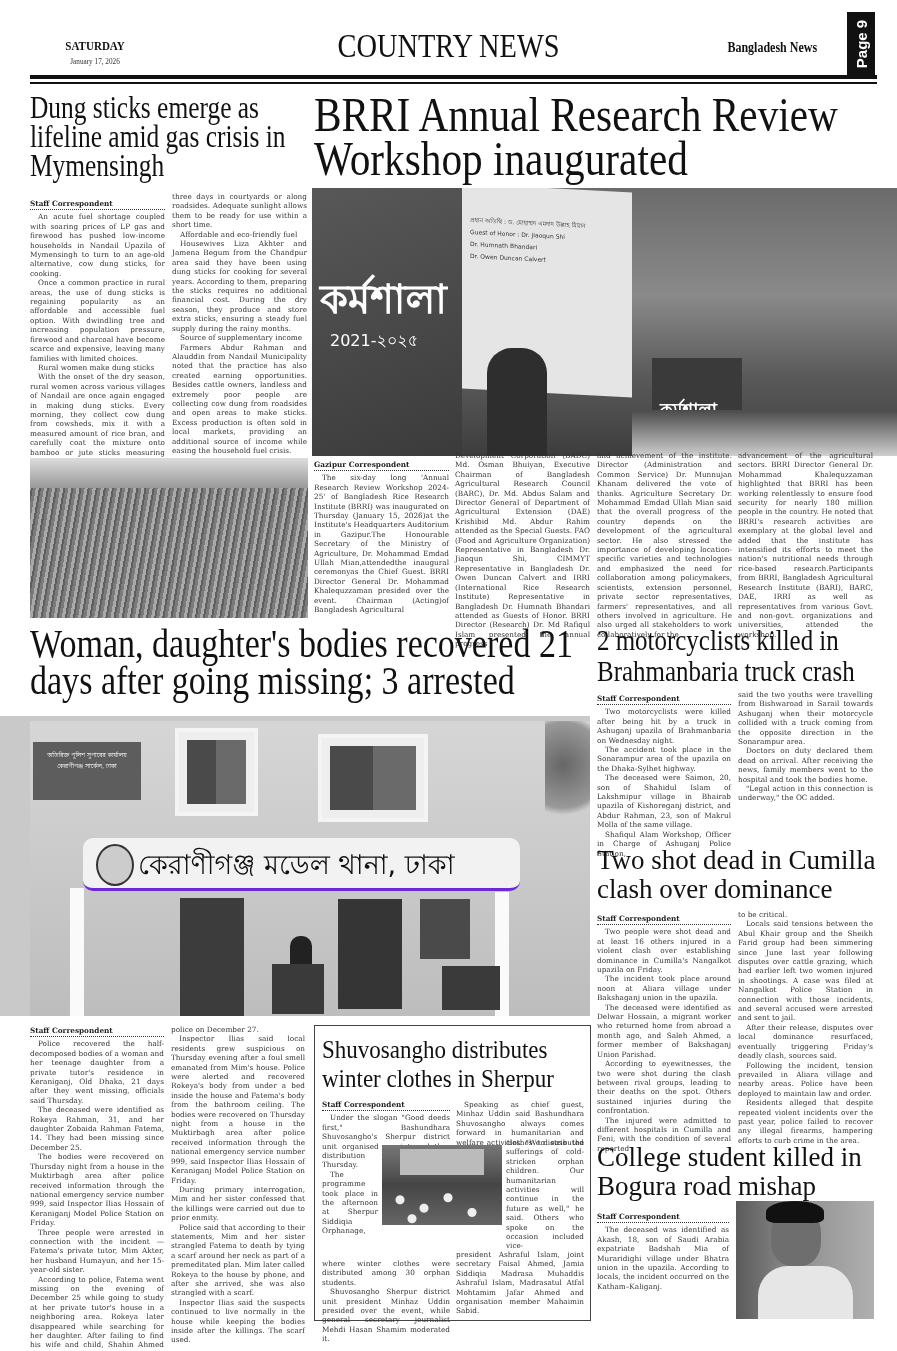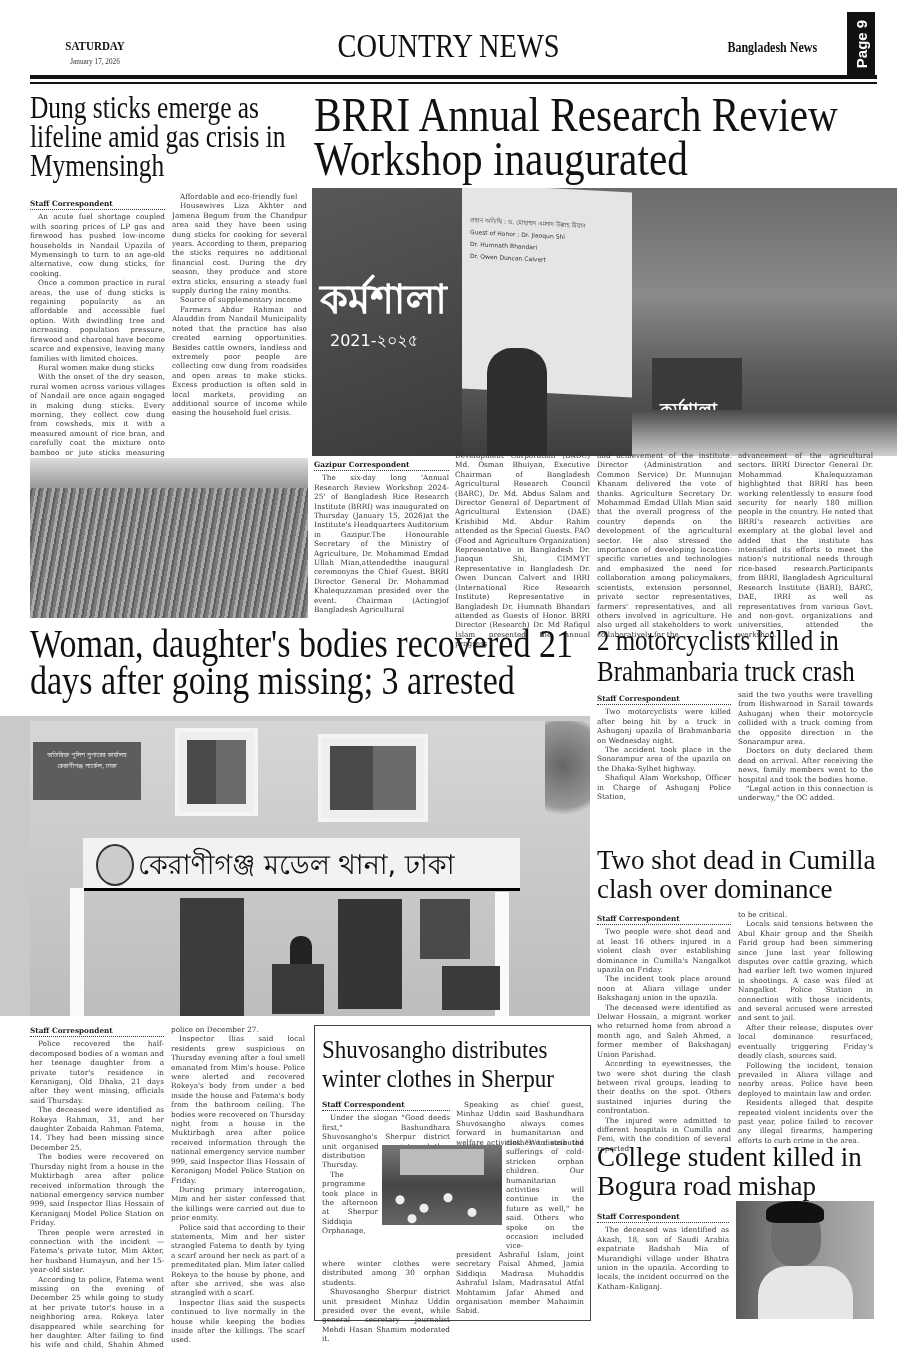--- a/index.html
+++ b/index.html
@@ -49,21 +49,21 @@
      background: repeating-linear-gradient(100deg,#7a7a7a 0 3px,#a9a9a9 3px 6px,#5e5e5e 6px 8px);
      }
   .photo-dung .sky { position:absolute; left:0; top:0; width:100%; height: 30px; background: linear-gradient(180deg,#ddd,#999); }
 
   .photo-police { left: 0; top: 716px; width: 590px; height: 300px; background:#c9c9c9; }
   .pol-wall { left: 30px; top: 5px; width: 560px; height: 295px; background: linear-gradient(180deg,#d6d6d6,#bdbdbd); }
   .pol-sign-small { left: 33px; top: 26px; width: 108px; height: 58px; background:#5d5d5d; color:#fff; font-size: 6px; font-family:"DejaVu Sans", sans-serif; text-align:center; }
   .pol-win1 { left: 175px; top: 12px; width: 75px; height: 80px; background:#eee; border: 4px solid #f4f4f4; }
   .pol-win1 i, .pol-win2 i { display:block; position:absolute; inset: 8px; background: linear-gradient(90deg,#4a4a4a 0 50%,#6a6a6a 50%); }
   .pol-win2 { left: 318px; top: 18px; width: 102px; height: 80px; background:#eee; border: 4px solid #f4f4f4; }
-  .pol-sign-main { left: 83px; top: 122px; width: 437px; height: 50px; background:#f2f2f2; border-bottom: 3px solid #000000; }
+  .pol-sign-main { left: 83px; top: 122px; width: 437px; height: 50px; background:#f2f2f2; border-bottom: 3px solid #6d28d9; border-radius: 10px; }
   .pol-sign-main span { position:absolute; left: 55px; top: 6px; font-size: 27px; color:#111; font-family: "DejaVu Sans", sans-serif; white-space: nowrap; }
   .pol-emblem { left: 96px; top: 128px; width: 34px; height: 38px; border-radius: 50%; border: 2px solid #333; background:#ccc; }
   .pol-door1 { left: 180px; top: 182px; width: 64px; height: 118px; background:#3c3c3c; }
   .pol-door2 { left: 338px; top: 183px; width: 64px; height: 110px; background:#353535; }
   .pol-win3 { left: 420px; top: 183px; width: 50px; height: 60px; background:#4a4a4a; }
   .pol-desk1 { left: 272px; top: 248px; width: 52px; height: 50px; background:#3a3a3a; }
   .pol-desk2 { left: 442px; top: 250px; width: 58px; height: 44px; background:#3a3a3a; }
   .pol-pillar1 { left: 70px; top: 172px; width: 14px; height: 128px; background:#fafafa; }
   .pol-pillar2 { left: 495px; top: 176px; width: 14px; height: 124px; background:#fafafa; }
   .pol-guard { left: 290px; top: 220px; width: 22px; height: 30px; background:#222; border-radius: 10px 10px 0 0; }
@@ -97,20 +97,21 @@
 
 <div class="abs hl hl-dung">Dung sticks emerge as lifeline amid gas crisis in Mymensingh</div>
 <div class="abs col" style="left:30px; top:199px; width:135px;">
   <span class="byline">Staff Correspondent</span>
   <p>An acute fuel shortage coupled with soaring prices of LP gas and firewood has pushed low-income households in Nandail Upazila of Mymensingh to turn to an age-old alternative, cow dung sticks, for cooking.</p>
   <p>Once a common practice in rural areas, the use of dung sticks is regaining popularity as an affordable and accessible fuel option. With dwindling tree and increasing population pressure, firewood and charcoal have become scarce and expensive, leaving many families with limited choices.</p>
   <p>Rural women make dung sticks</p>
   <p>With the onset of the dry season, rural women across various villages of Nandail are once again engaged in making dung sticks. Every morning, they collect cow dung from cowsheds, mix it with a measured amount of rice bran, and carefully coat the mixture onto bamboo or jute sticks measuring two to three feet in length. The sticks are then dried in the sun for two to</p>
 </div>
 <div class="abs col" style="left:172px; top:192px; width:135px;">
+  <p style="text-indent:0">three days in courtyards or along roadsides. Adequate sunlight allows them to be ready for use within a short time.</p>
   <p>Affordable and eco-friendly fuel</p>
   <p>Housewives Liza Akhter and Jamena Begum from the Chandpur area said they have been using dung sticks for cooking for several years. According to them, preparing the sticks requires no additional financial cost. During the dry season, they produce and store extra sticks, ensuring a steady fuel supply during the rainy months.</p>
   <p>Source of supplementary income</p>
   <p>Farmers Abdur Rahman and Alauddin from Nandail Municipality noted that the practice has also created earning opportunities. Besides cattle owners, landless and extremely poor people are collecting cow dung from roadsides and open areas to make sticks. Excess production is often sold in local markets, providing an additional source of income while easing the household fuel crisis.</p>
 </div>
 <div class="abs photo photo-dung">
     <div class="sky"></div>
   </div>
 
 <div class="abs hl hl-brri">BRRI Annual Research Review Workshop inaugurated</div>
@@ -186,20 +187,21 @@
   <p>During primary interrogation, Mim and her sister confessed that the killings were carried out due to prior enmity.</p>
   <p>Police said that according to their statements, Mim and her sister strangled Fatema to death by tying a scarf around her neck as part of a premeditated plan. Mim later called Rokeya to the house by phone, and after she arrived, she was also strangled with a scarf.</p>
   <p>Inspector Ilias said the suspects continued to live normally in the house while keeping the bodies inside after the killings. The scarf used.</p>
 </div>
 
 <div class="abs hl hl-moto">2 motorcyclists killed in Brahmanbaria truck crash</div>
 <div class="abs col" style="left:597px; top:694px; width:134px;">
   <span class="byline">Staff Correspondent</span>
   <p>Two motorcyclists were killed after being hit by a truck in Ashuganj upazila of Brahmanbaria on Wednesday night.</p>
   <p>The accident took place in the Sonarampur area of the upazila on the Dhaka-Sylhet highway.</p>
+  <p>The deceased were Saimon, 20, son of Shahidul Islam of Lakshmipur village in Bhairab upazila of Kishoreganj district, and Abdur Rahman, 23, son of Makrul Molla of the same village.</p>
   <p>Shafiqul Alam Workshop, Officer in Charge of Ashuganj Police Station,</p>
 </div>
 <div class="abs col" style="left:738px; top:690px; width:135px;">
   <p style="text-indent:0">said the two youths were travelling from Bishwaroad in Sarail towards Ashuganj when their motorcycle collided with a truck coming from the opposite direction in the Sonarampur area.</p>
   <p>Doctors on duty declared them dead on arrival. After receiving the news, family members went to the hospital and took the bodies home.</p>
   <p>"Legal action in this connection is underway," the OC added.</p>
 </div>
 
 <div class="abs hl hl-cumilla">Two shot dead in Cumilla clash over dominance</div>
 <div class="abs col" style="left:597px; top:914px; width:134px;">

